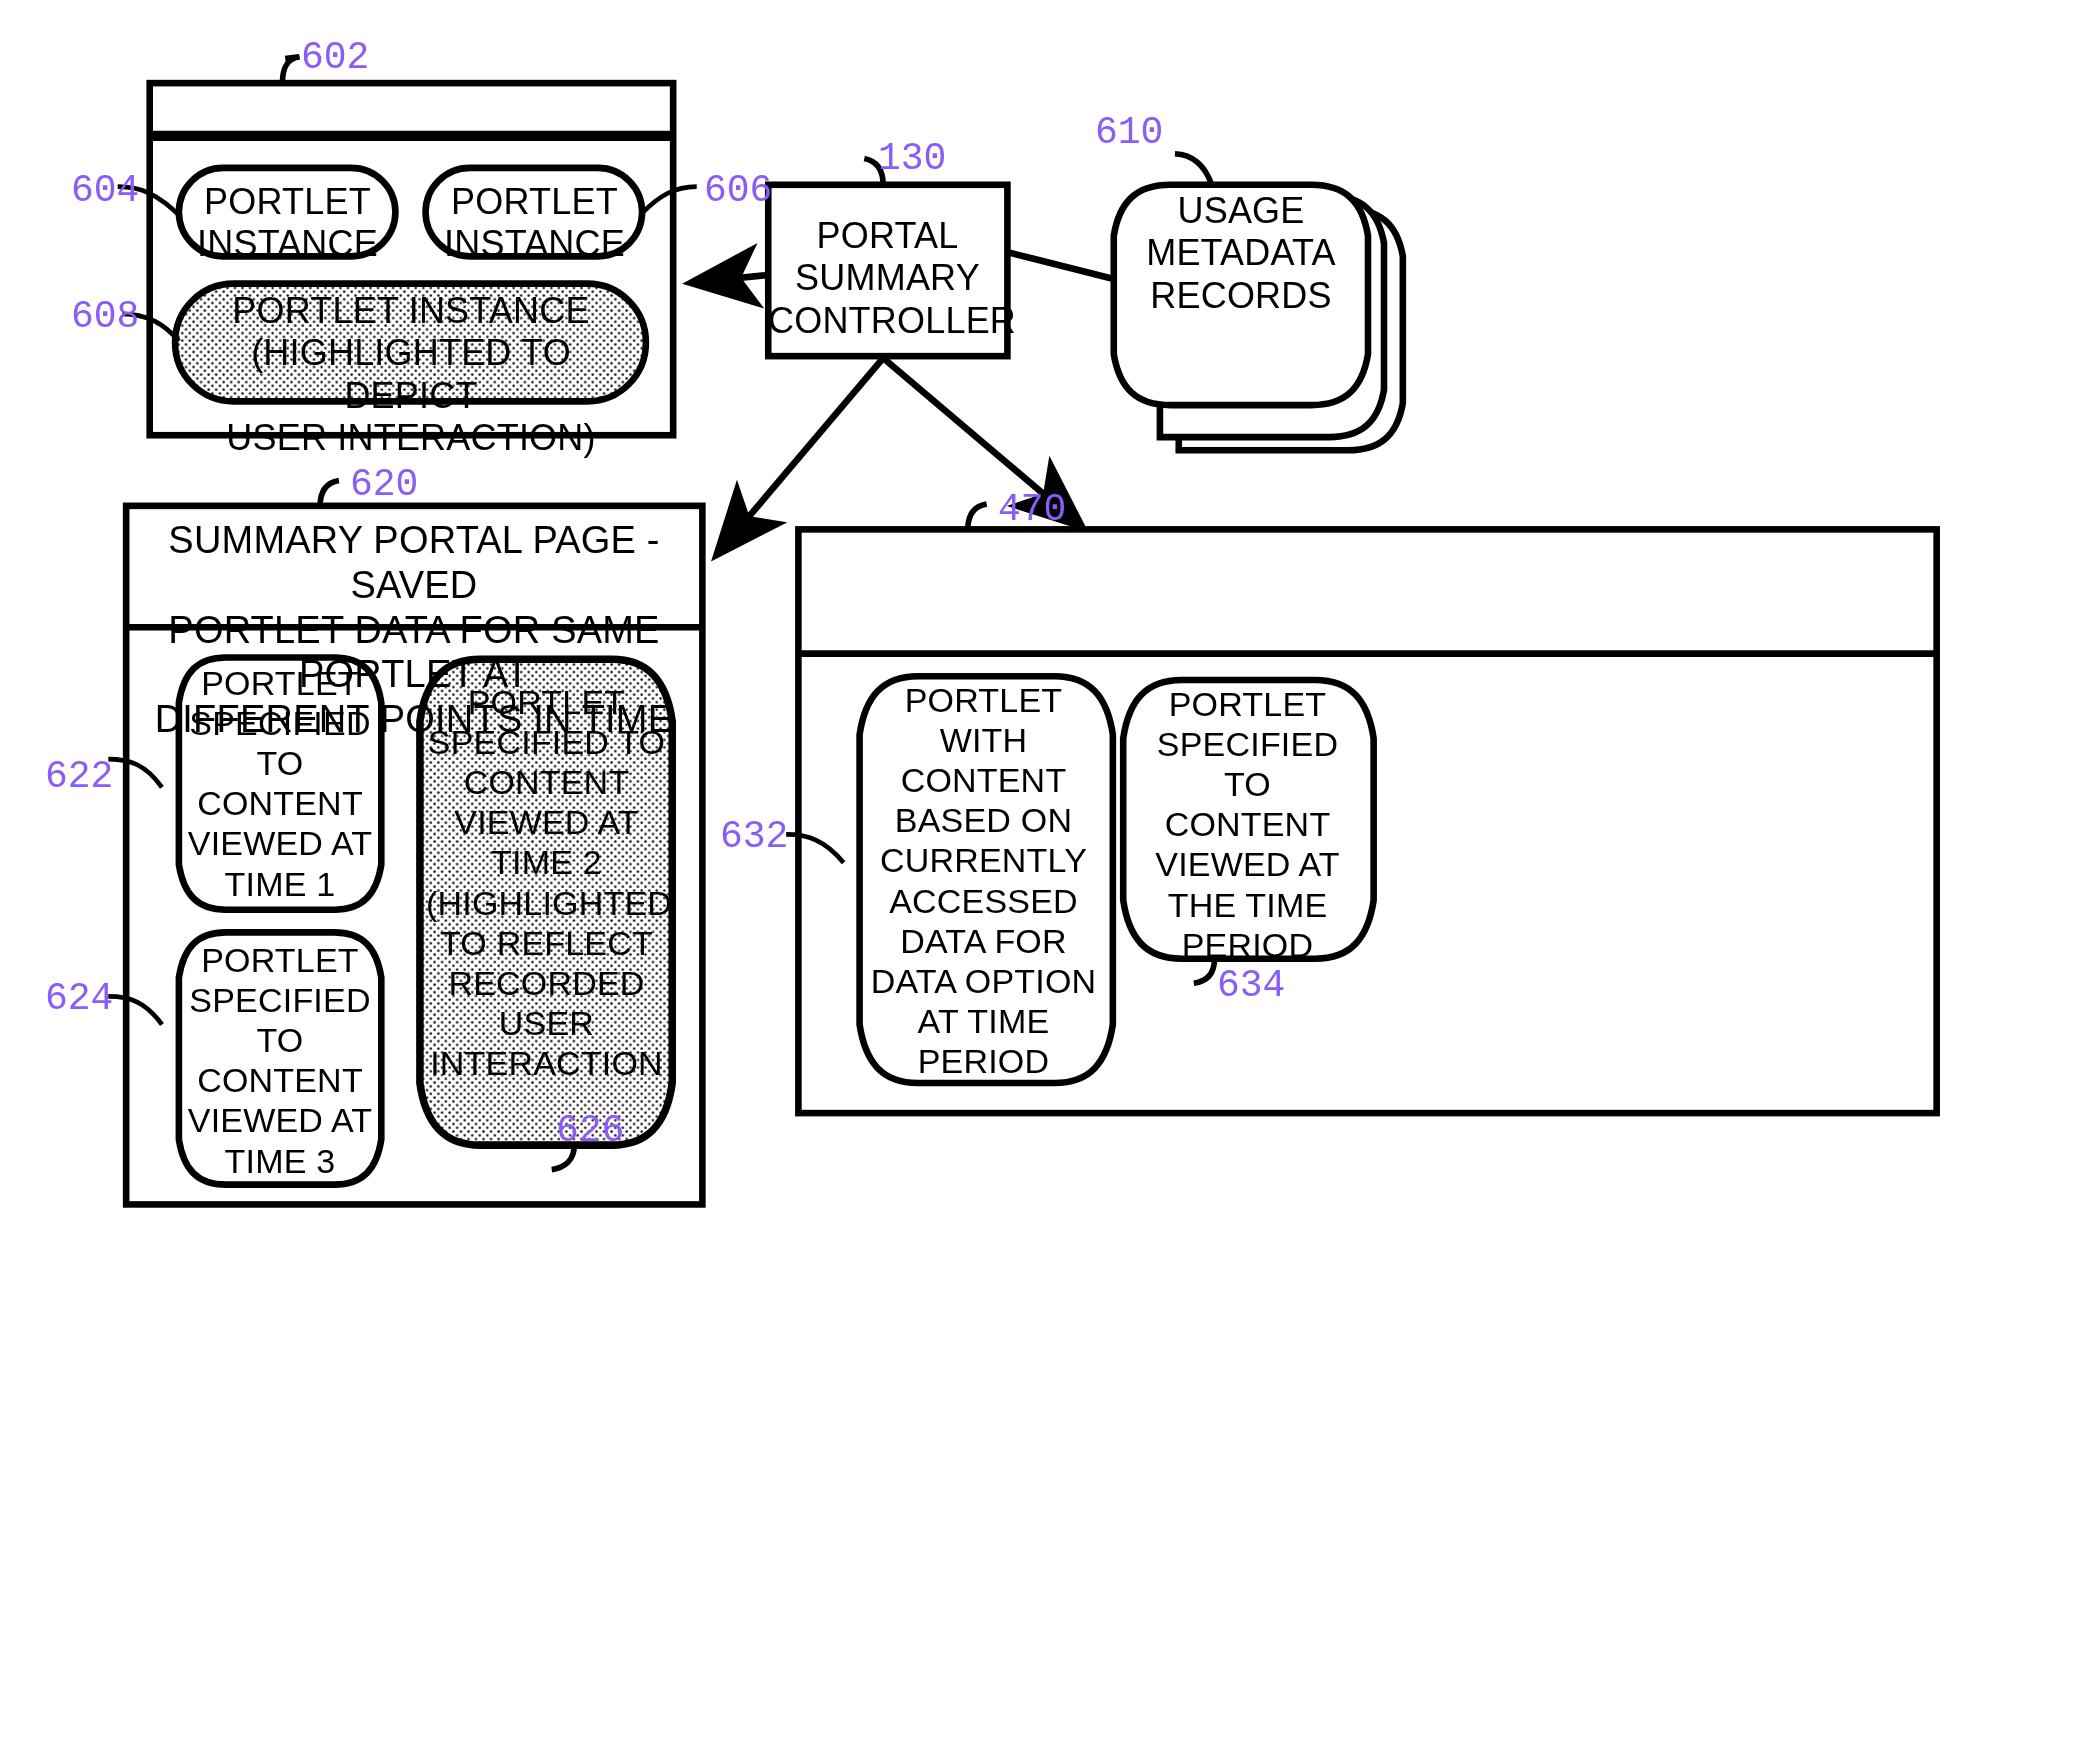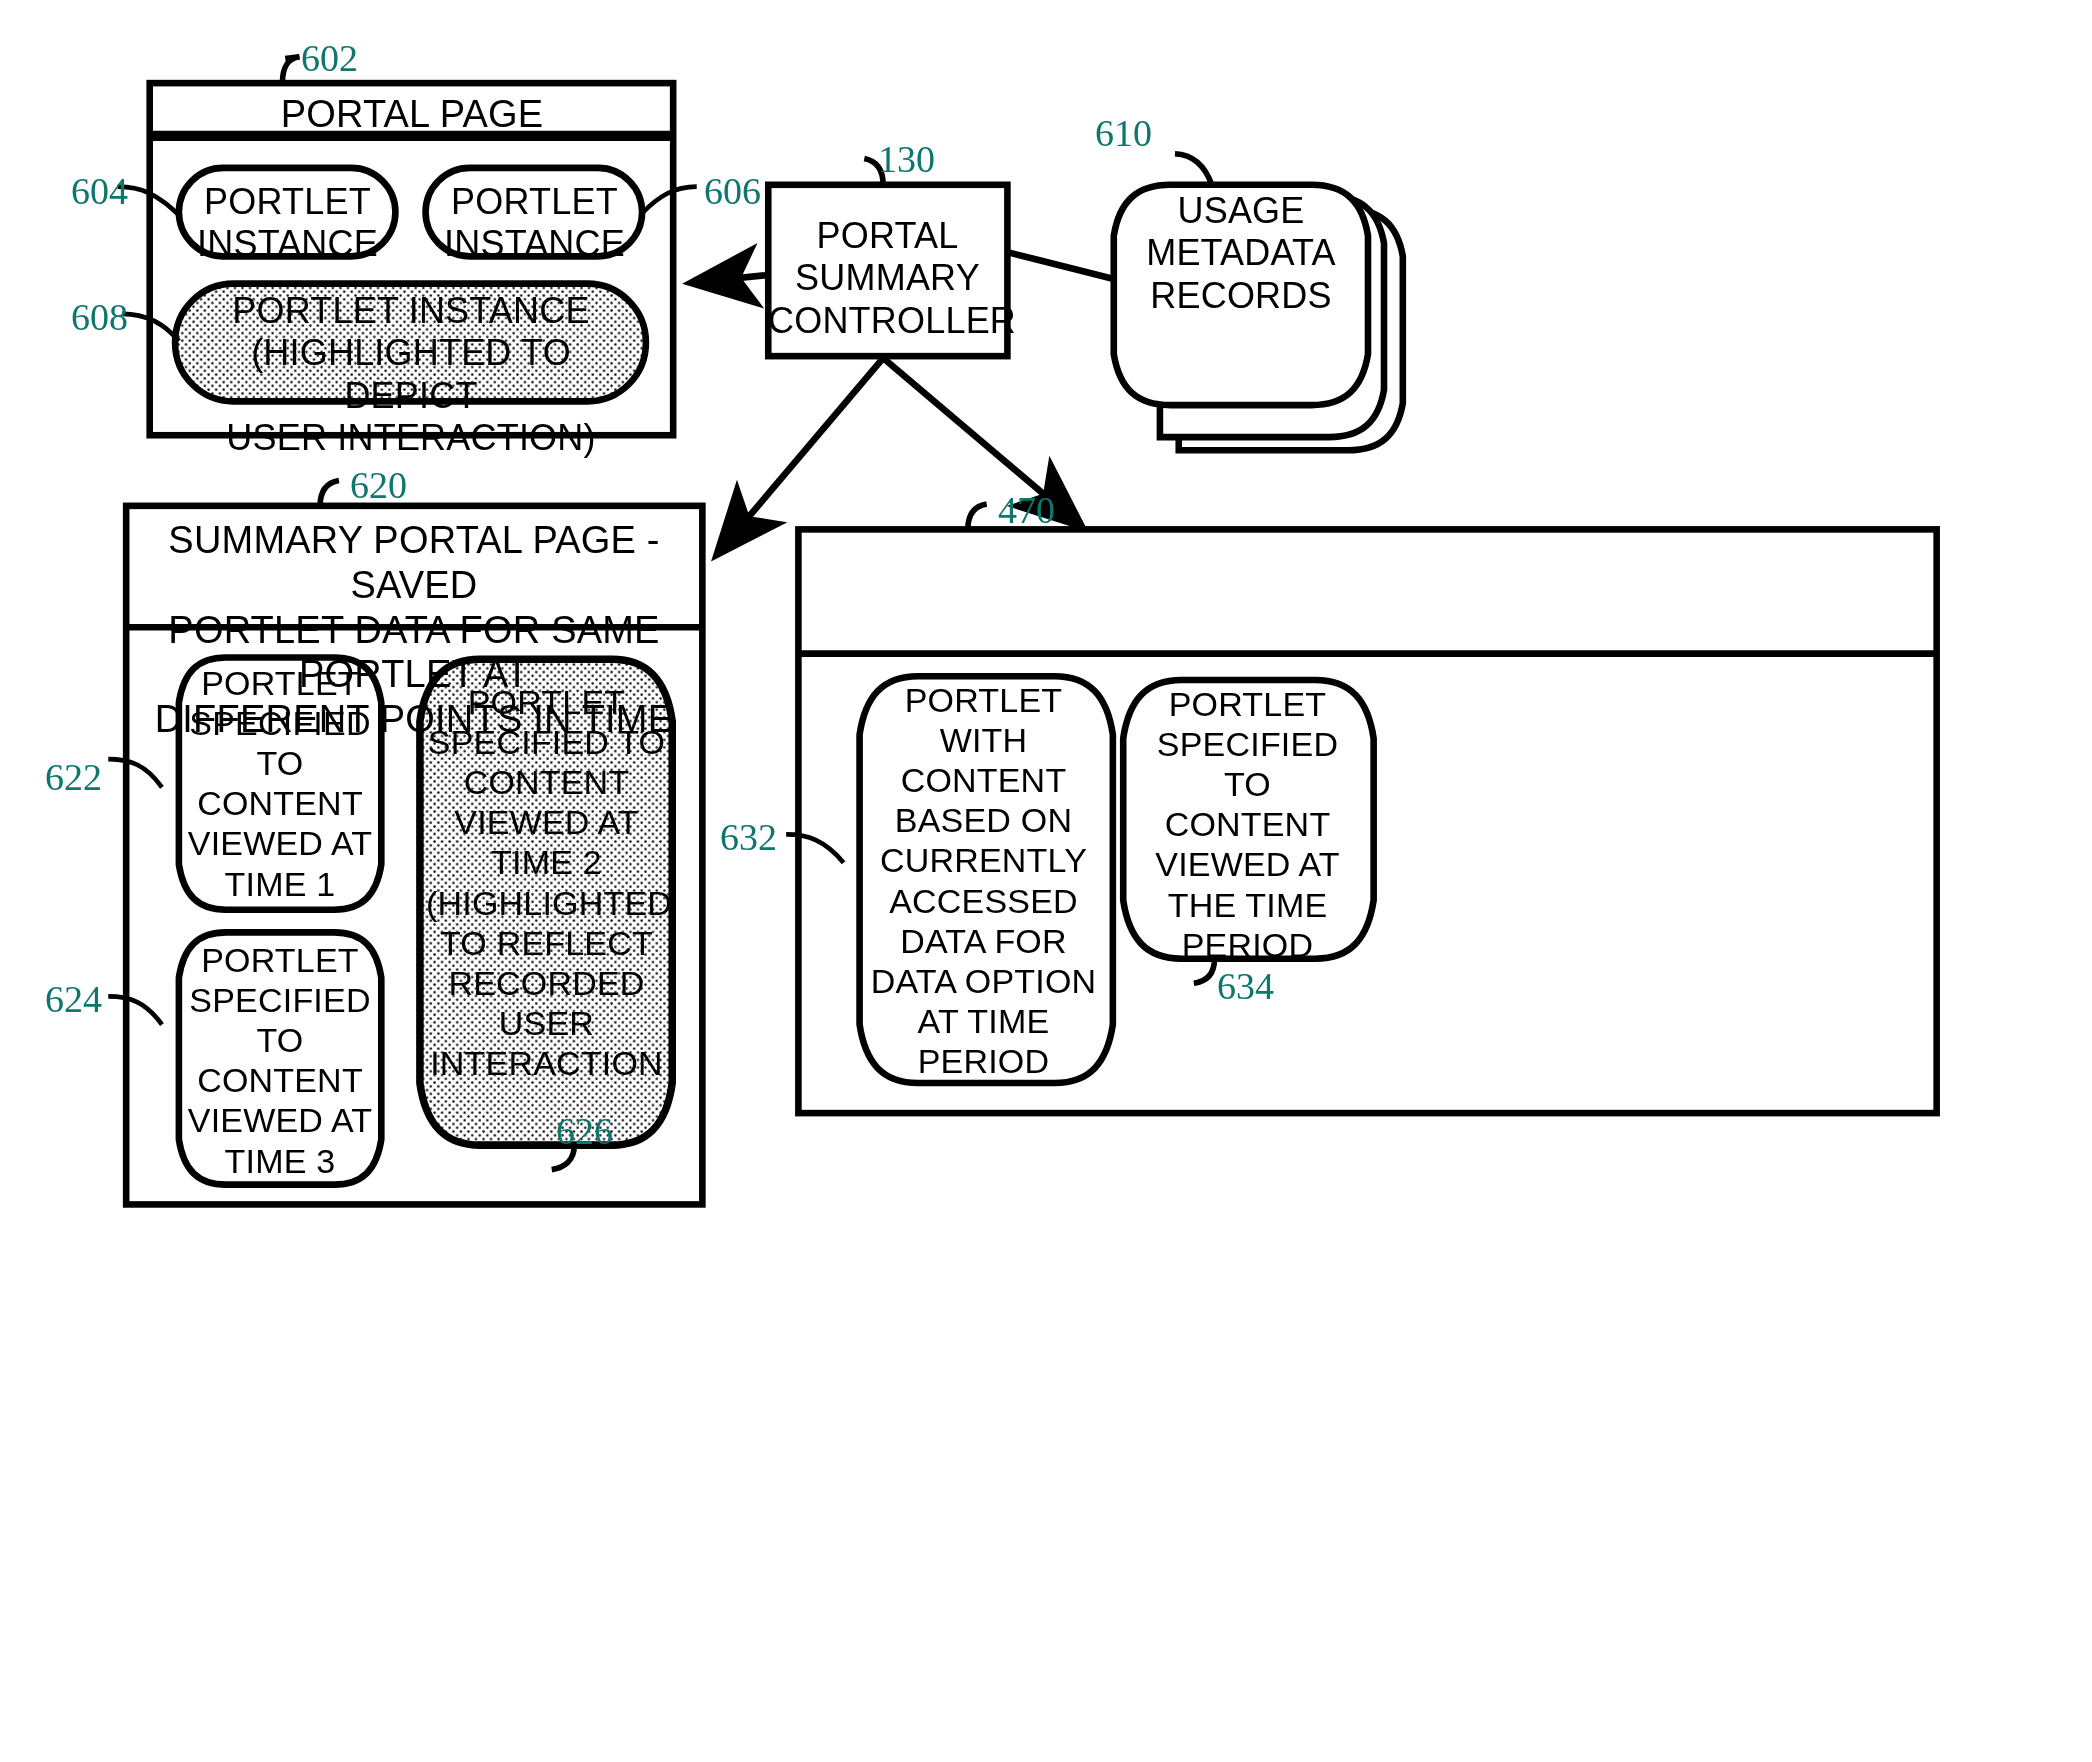--- a/index.html
+++ b/index.html
@@ -32,22 +32,22 @@
     text-align: center;
     line-height: 1.18;
     letter-spacing: 0.2px;
     white-space: pre-line;
     color: #000;
     font-family: "Liberation Sans", sans-serif;
   }
   .ref {
     position: absolute;
     font-size: 38px;
-    font-family: Liberation Serif, serif;
-    color: #0f766e;
+    font-family: Liberation Mono, monospace;
+    color: #8b5cf6;
     white-space: nowrap;
   }
   .boxlabel-lg { font-size: 38px; }
   .boxlabel-md { font-size: 36px; }
   .boxlabel-sm { font-size: 34px; }
 </style>
 </head>
 <body>
 
 <div id="stage">
@@ -154,21 +154,20 @@
     </g>
 
     <g>
       <path d="M1255,722 h142 c38,0 56,22 62,62 v172 c-6,40 -24,62 -62,62 h-142
                c-38,0 -56,-22 -62,-62 v-172 c6,-40 24,-62 62,-62 z" fill="#fff" stroke="#000" stroke-width="7"></path>
       <path d="M1290,1018 C1290,1034 1282,1042 1268,1044" fill="none" stroke="#000" stroke-width="6"></path>
     </g>
   </svg>
 
   <div class="ref" style="left:301px; top:36px;">602</div>
-  <div class="txt boxlabel-lg" style="left:150px; top:92px; width:524px;">PORTAL PAGE</div>
 
   <div class="ref" style="left:71px; top:169px;">604</div>
   <div class="txt boxlabel-md" style="left:179px; top:181px; width:217px;">PORTLET
 INSTANCE</div>
 
   <div class="ref" style="left:704px; top:169px;text-align:center;">606</div>
   <div class="txt boxlabel-md" style="left:426px; top:181px; width:217px;">PORTLET
 INSTANCE</div>
 
   <div class="ref" style="left:71px; top:295px;">608</div>

